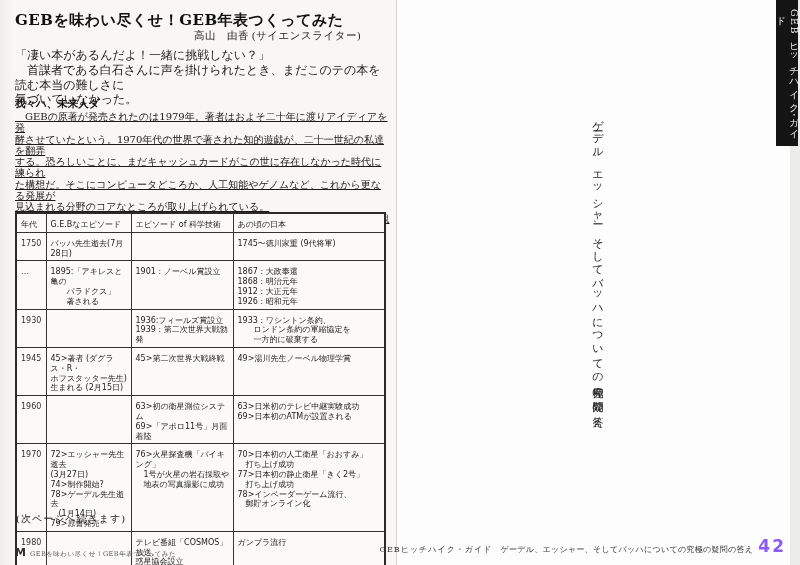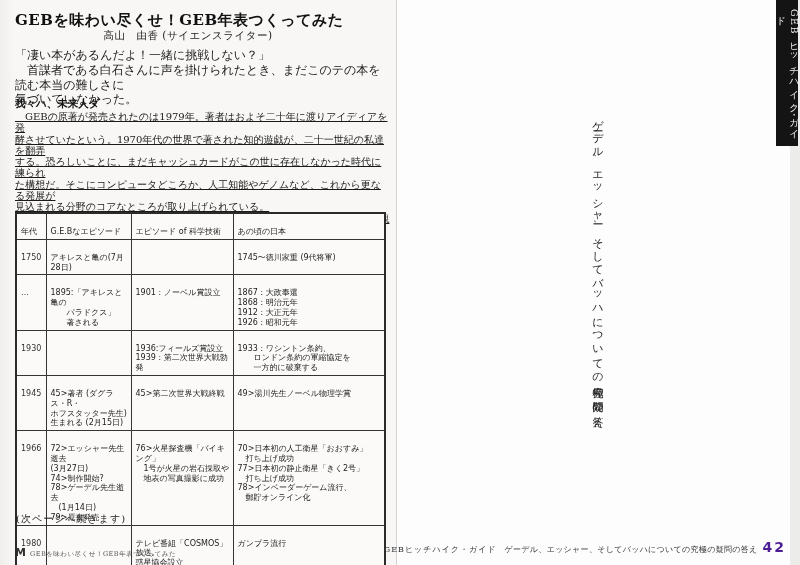--- a/index.html
+++ b/index.html
@@ -20,21 +20,21 @@
     background: #ececeb;
   }
 
   
   .doc-title {
     position: absolute; left: 15px; top: 11px; width: 371px;
     font-size: 15px; font-weight: bold; letter-spacing: 0.5px; color: #111;
   }
   .byline {
     position: absolute; left: 15px; top: 29px; width: 346px;
-    text-align: center; font-size: 10.5px; color: #222; letter-spacing: 0.5px;
+    text-align: right; font-size: 10.5px; color: #222; letter-spacing: 0.5px; font-family: Liberation Serif, serif;
   }
   .intro-para {
     position: absolute; left: 15px; top: 48px; width: 373px;
     font-size: 12px; line-height: 14.8px; white-space: pre-line; color: #1a1a1a;
   }
   .section-heading {
     position: absolute; left: 15px; top: 97px;
     font-size: 10.5px; font-weight: bold; color: #111;
   }
   .body-para {
@@ -45,21 +45,21 @@
   
   table.timeline {
     position: absolute; left: 15px; top: 212px; width: 371px;
     border-collapse: collapse; table-layout: fixed;
     font-family: "DejaVu Sans", "Liberation Sans", sans-serif;
     font-size: 8px; line-height: 9.8px; color: #222;
     border: 2px solid #2b2b2b; background: #fbfaf9;
   }
   table.timeline th, table.timeline td {
     border: 1.4px solid #343434; vertical-align: top; text-align: left;
-    padding: 13px 3px 2px 4px; white-space: pre-line; font-weight: normal;
+    padding: 6px 3px 2px 4px; white-space: pre-line; font-weight: normal;
     overflow: hidden;
   }
   thead tr { height: 19px; }
   tbody tr:nth-child(1) { height: 25px; }
   tbody tr:nth-child(2) { height: 42px; }
   tbody tr:nth-child(3) { height: 30px; }
   tbody tr:nth-child(4) { height: 37px; }
   tbody tr:nth-child(5) { height: 34px; }
   tbody tr:nth-child(6) { height: 28px; }
   tbody tr:nth-child(7) { height: 62px; }
@@ -100,21 +100,21 @@
     font-size: 11px; letter-spacing: 0.8px; color: #1f1f1f;
   }
   .footer-right {
     position: absolute; right: 14px; bottom: 9px; white-space: nowrap;
     text-align: right;
   }
   .footer-right .book { font-size: 8px; color: #333; letter-spacing: 1px; margin-right: 8px; }
   .footer-right .chapter { font-size: 8px; color: #333; letter-spacing: 0.3px; margin-right: 5px; }
   .footer-right .pagenum {
     font-family: "DejaVu Sans", "Liberation Sans", sans-serif;
-    font-size: 14px; font-weight: bold; color: #4c1d95; letter-spacing: 2px;
+    font-size: 17px; font-weight: bold; color: #8b5cf6; letter-spacing: 2px;
   }
 </style>
 </head>
 <body>
 
 <div class="left-page">
 
   <h1 class="doc-title">GEBを味わい尽くせ！GEB年表つくってみた</h1>
 
   <div class="byline">高山　由香 (サイエンスライター)</div>
@@ -144,21 +144,21 @@
       <tr>
           <th>年代</th>
           <th>G.E.Bなエピソード</th>
           <th>エピソード of 科学技術</th>
           <th>あの頃の日本</th>
         </tr>
     </thead>
     <tbody>
         <tr>
           <td class="era-cell">1750</td>
-          <td class="geb-cell">アキレスと亀の(7月28日)</td>
+          <td class="geb-cell">バッハ先生逝去(7月28日)</td>
           <td class="sci-cell"></td>
           <td class="jp-cell">1745〜徳川家重 (9代将軍)</td>
         </tr>
         <tr>
           <td class="era-cell">…</td>
           <td class="geb-cell">1895:「アキレスと亀の
 　　パラドクス」
 　　著される</td>
           <td class="sci-cell">1901：ノーベル賞設立</td>
           <td class="jp-cell">1867：大政奉還
@@ -177,21 +177,29 @@
         </tr>
         <tr>
           <td class="era-cell">1945</td>
           <td class="geb-cell">45&gt;著者 (ダグラス・R・
 ホフスタッター先生)
 生まれる (2月15日)</td>
           <td class="sci-cell">45&gt;第二次世界大戦終戦</td>
           <td class="jp-cell">49&gt;湯川先生ノーベル物理学賞</td>
         </tr>
         <tr>
-          <td class="era-cell">1966</td>
+          <td class="era-cell">1960</td>
+          <td class="geb-cell"></td>
+          <td class="sci-cell">63&gt;初の衛星測位システム
+69&gt;「アポロ11号」月面着陸</td>
+          <td class="jp-cell">63&gt;日米初のテレビ中継実験成功
+69&gt;日本初のATMが設置される</td>
+        </tr>
+        <tr>
+          <td class="era-cell">1970</td>
           <td class="geb-cell">72&gt;エッシャー先生逝去
 (3月27日)
 74&gt;制作開始?
 78&gt;ゲーデル先生逝去
 　(1月14日)
 79&gt;原書発売</td>
           <td class="sci-cell">76&gt;火星探査機「バイキング」
 　1号が火星の岩石採取や
 　地表の写真撮影に成功</td>
           <td class="jp-cell">70&gt;日本初の人工衛星「おおすみ」

